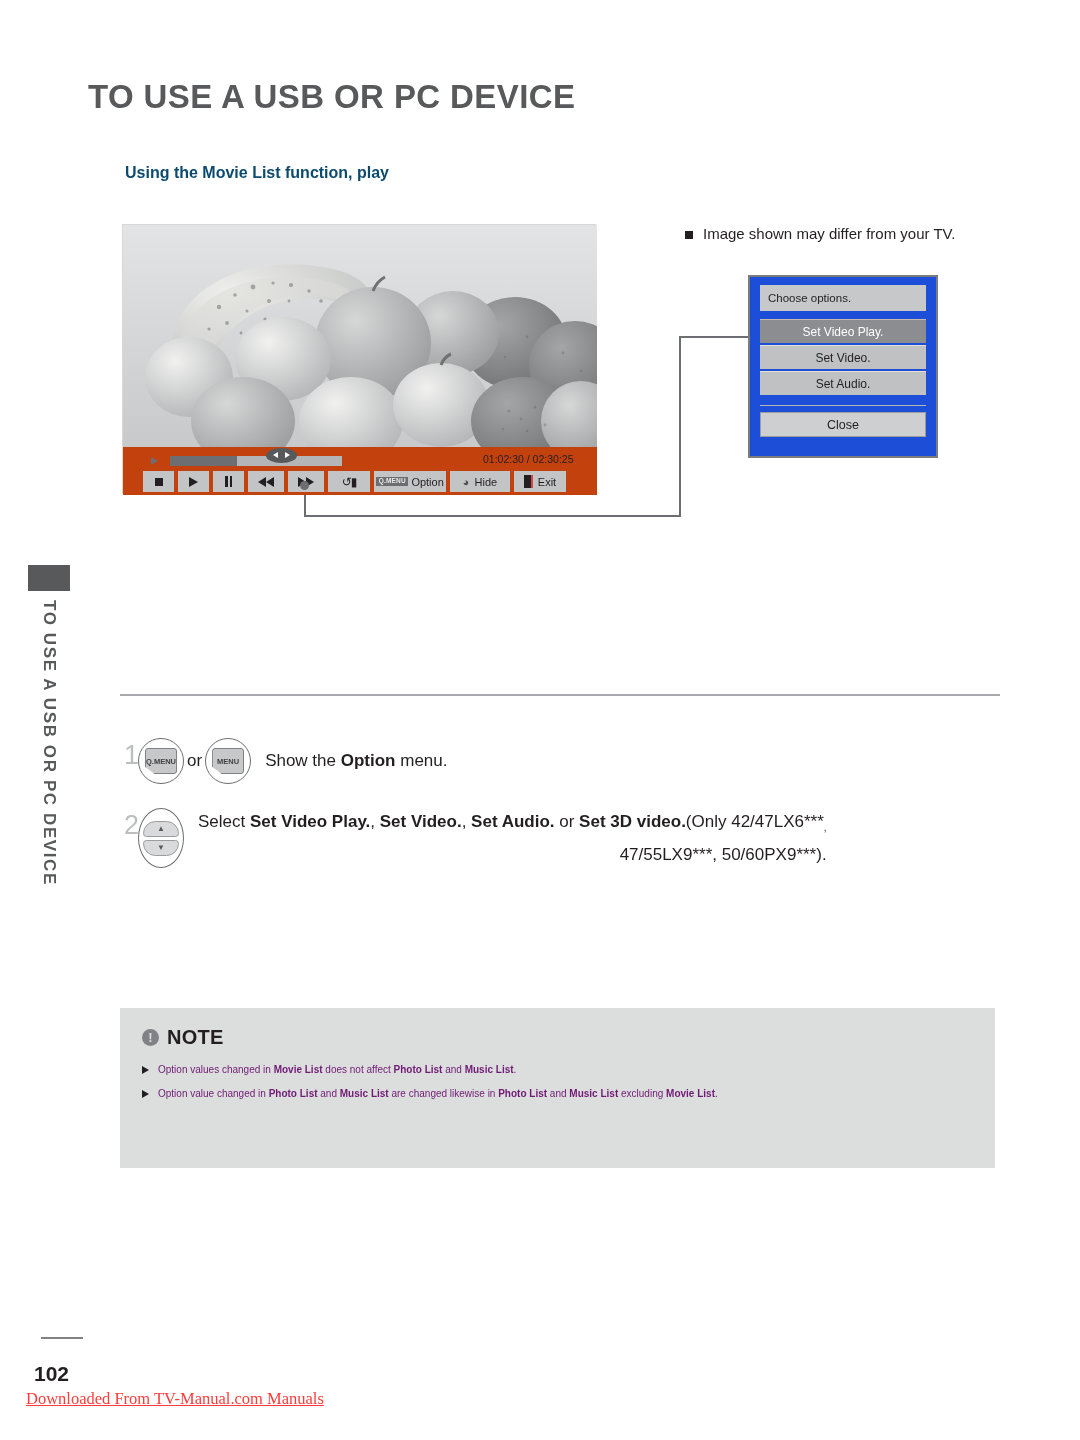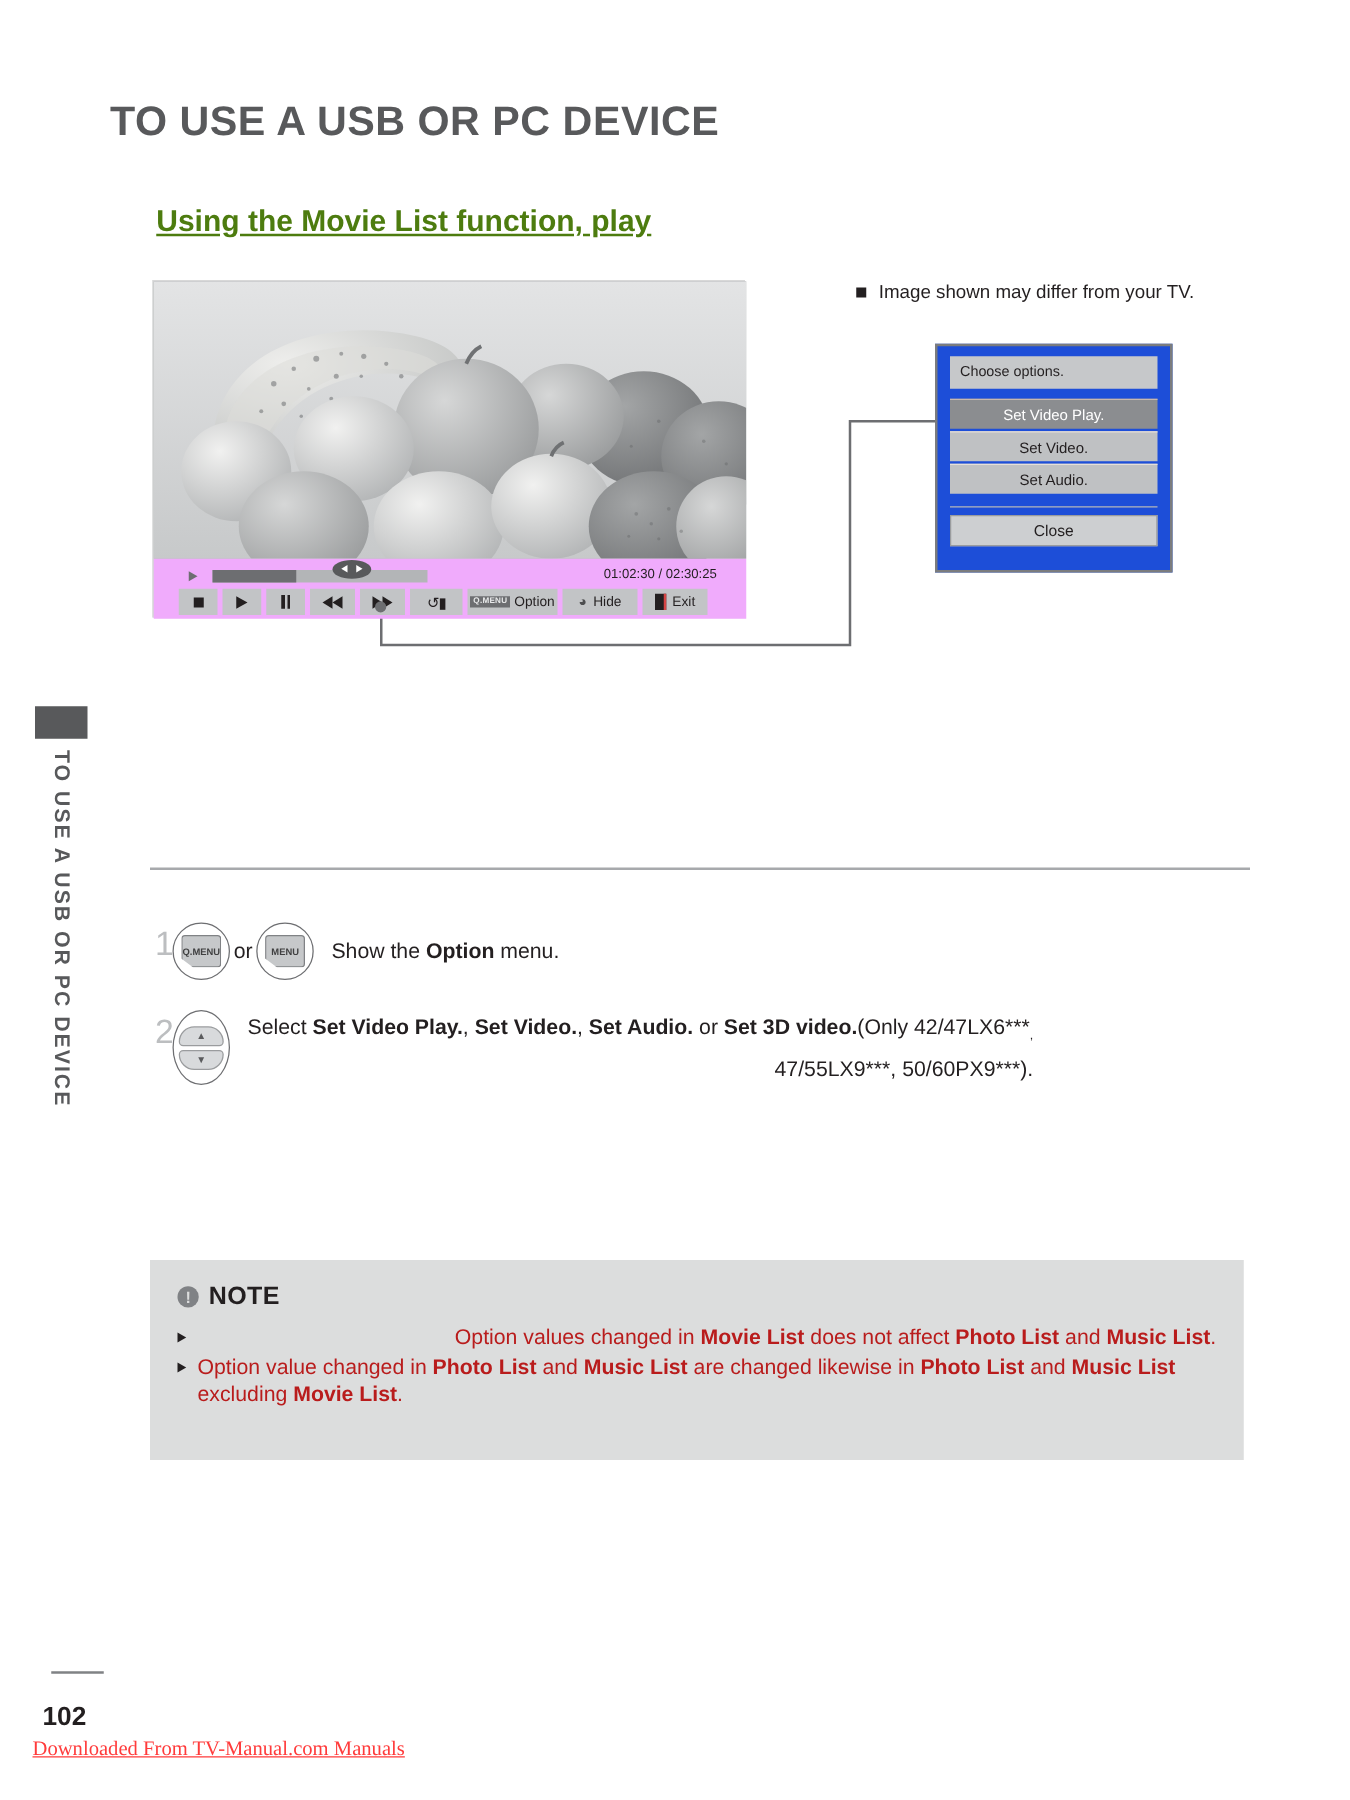--- a/index.html
+++ b/index.html
@@ -23,24 +23,23 @@
     top: 78px;
     font-size: 33px;
     font-weight: bold;
     letter-spacing: 0.4px;
     color: #58595b;
   }
   #section-title {
     position: absolute;
     left: 125px;
     top: 164px;
-    font-size: 24px;
-    font-weight: bold;
-    color: #4d7c0f;
-    text-decoration: underline;
+    font-size: 16px;
+    font-weight: bold;
+    color: #0c4a6e;
   }
 
   
   #side-tab-block {
     position: absolute;
     left: 28px;
     top: 565px;
     width: 42px;
     height: 26px;
     background: #58595b;
@@ -83,21 +82,21 @@
   }
   #tv-photo svg { display:block; }
 
   
   #player-bar {
     position: absolute;
     left: 0;
     top: 222px;
     width: 474px;
     height: 48px;
-    background: #f0abfc;
+    background: #c2410c;
   }
   #progress-row {
     position: absolute;
     left: 0; top: 3px;
     width: 474px; height: 20px;
   }
   #play-caret {
     position: absolute;
     left: 28px; top: 7px;
     width: 0; height: 0;
@@ -410,25 +409,24 @@
   }
   #note-title {
     font-size: 20px;
     font-weight: bold;
     color: #231f20;
     letter-spacing: 0.3px;
   }
   .note-item {
     display: flex;
     gap: 9px;
-    font-size: 17px;
+    font-size: 10px;
     line-height: 22px;
-    color: #b91c1c;
+    color: #701a75;
     margin-bottom: 2px;
-    justify-content: space-between;
   }
   .note-caret {
     flex: 0 0 auto;
     width: 0; height: 0;
     border-left: 7px solid #231f20;
     border-top: 4.5px solid transparent;
     border-bottom: 4.5px solid transparent;
     margin-top: 7px;
   }
   .note-item b { font-weight: bold; }

